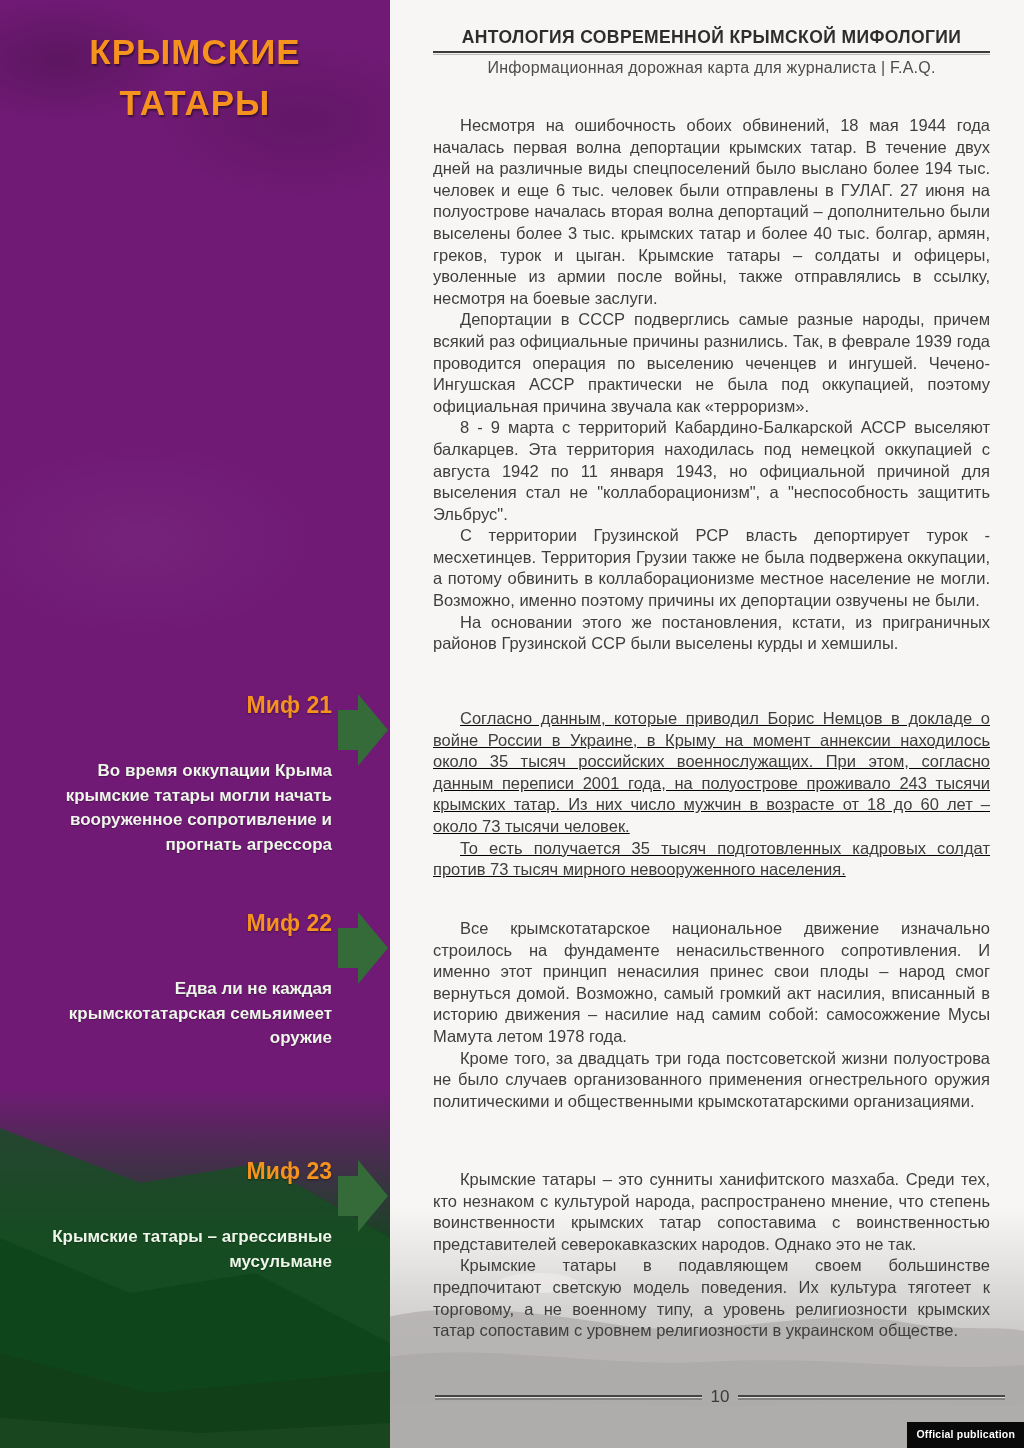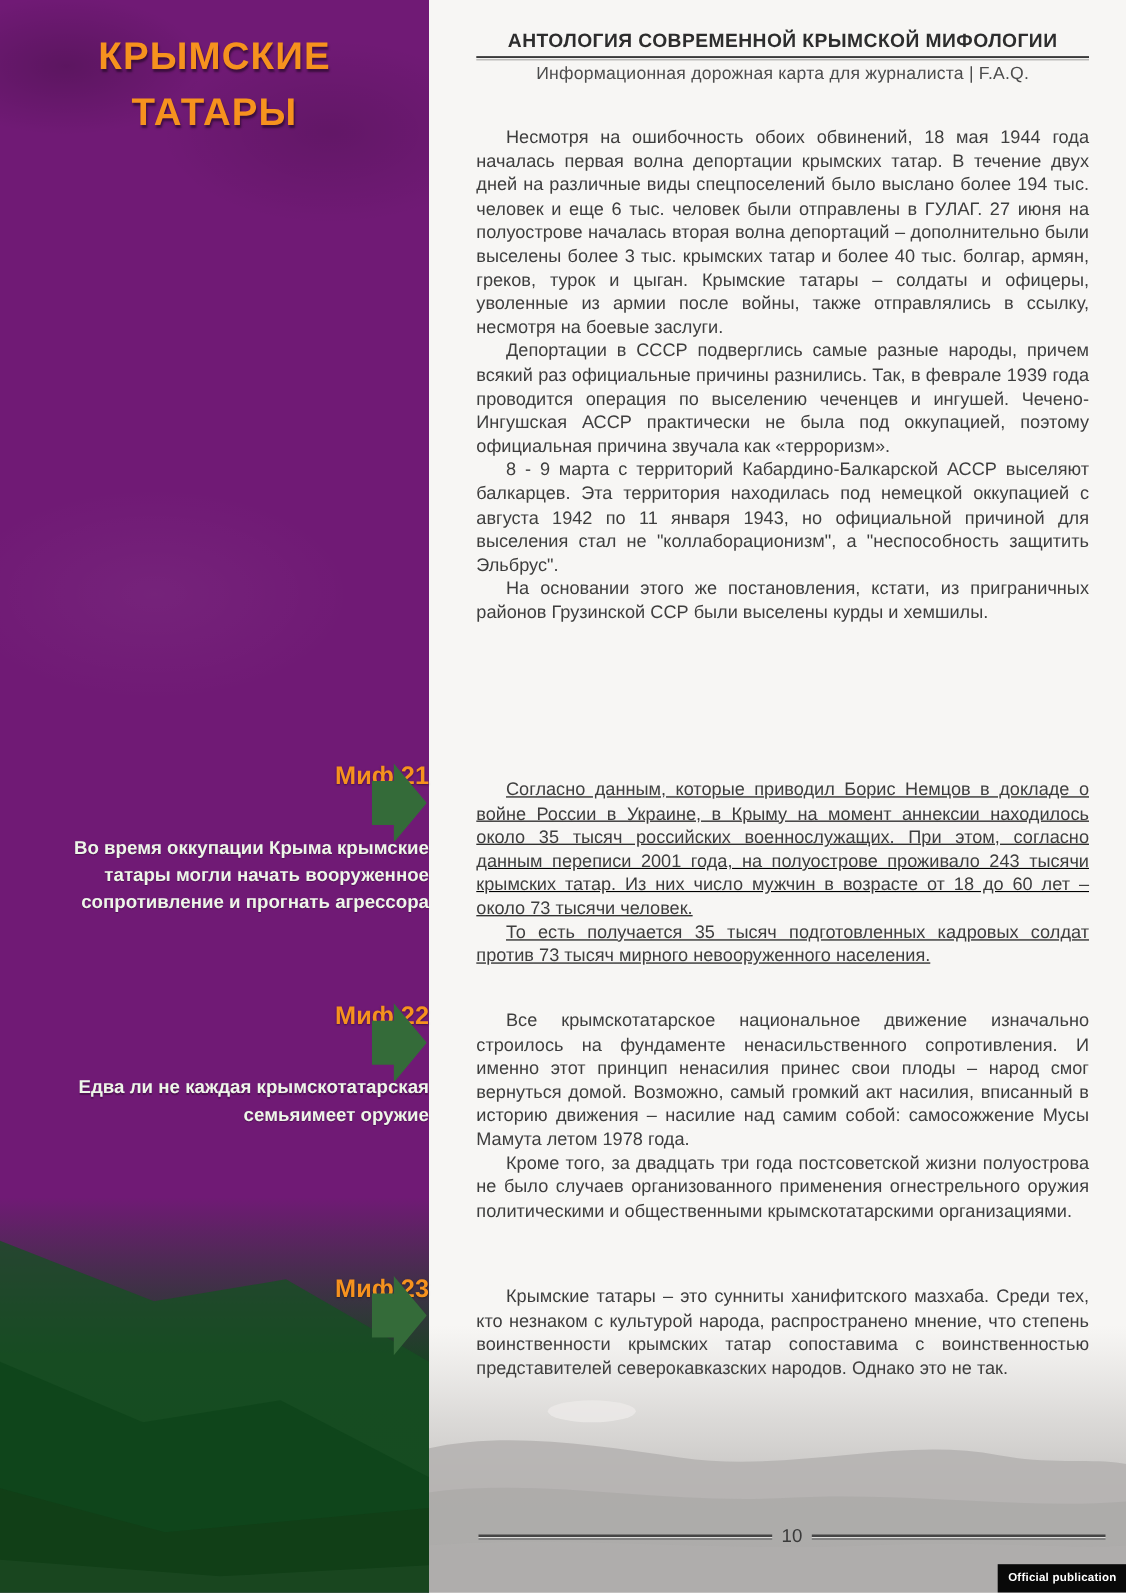--- a/index.html
+++ b/index.html
@@ -21,21 +21,21 @@
       radial-gradient(260px 140px at 140px 540px, rgba(255,255,255,0.04), transparent 70%);
   }
   .sidebar-title{
     position:relative;margin:0;padding:26px 28px 0;
     font-size:35px;line-height:51px;font-weight:bold;letter-spacing:1px;
     color:#f6921e;text-align:center;
     text-shadow:1px 2px 2px rgba(0,0,0,0.45);
   }
   .myth{
     position:absolute;left:0;width:390px;box-sizing:border-box;
-    text-align:right;z-index:3;
+    padding-right:58px;text-align:right;z-index:3;
   }
   .myth-21{top:692px;}
   .myth-22{top:910px;}
   .myth-23{top:1158px;}
   .myth-label{
     font-size:23px;font-weight:bold;color:#f6921e;margin-bottom:5px;
     text-shadow:0 1px 2px rgba(0,0,0,0.4);
   }
   .myth-text{
     font-size:17px;font-weight:bold;color:#eef6e9;line-height:24.5px;
@@ -138,52 +138,55 @@
     <div class="myth myth-22">
       <div class="myth-label">Миф 22</div>
       <div class="myth-text">Едва ли не каждая крымскотатарская семьяимеет оружие</div>
       <svg class="myth-arrow" viewBox="0 0 50 76">
         <polygon points="0,18 20,18 20,2 50,38 20,74 20,58 0,58" fill="#346b39"></polygon>
       </svg>
     </div>
 
     <div class="myth myth-23">
       <div class="myth-label">Миф 23</div>
+      <div class="myth-text">Крымские татары – агрессивные мусульмане</div>
       <svg class="myth-arrow" viewBox="0 0 50 76">
         <polygon points="0,18 20,18 20,2 50,38 20,74 20,58 0,58" fill="#346b39"></polygon>
       </svg>
     </div>
   </aside>
 
   <main class="main">
     <header class="hdr">
       <div class="hdr-title">АНТОЛОГИЯ СОВРЕМЕННОЙ КРЫМСКОЙ МИФОЛОГИИ</div>
       <div class="hdr-rule"></div>
       <div class="hdr-subtitle">Информационная дорожная карта для журналиста | F.A.Q.</div>
     </header>
 
     <section class="sec sec-intro">
       <p>Несмотря на ошибочность обоих обвинений, 18 мая 1944 года началась первая волна депортации крымских татар. В течение двух дней на различные виды спецпоселений было выслано более 194 тыс. человек и еще 6 тыс. человек были отправлены в ГУЛАГ. 27 июня на полуострове началась вторая волна депортаций – дополнительно были выселены более 3 тыс. крымских татар и более 40 тыс. болгар, армян, греков, турок и цыган. Крымские татары – солдаты и офицеры, уволенные из армии после войны, также отправлялись в ссылку, несмотря на боевые заслуги.</p>
       <p>Депортации в СССР подверглись самые разные народы, причем всякий раз официальные причины разнились. Так, в феврале 1939 года проводится операция по выселению чеченцев и ингушей. Чечено-Ингушская АССР практически не была под оккупацией, поэтому официальная причина звучала как «терроризм».</p>
       <p>8 - 9 марта с территорий Кабардино-Балкарской АССР выселяют балкарцев. Эта территория находилась под немецкой оккупацией с августа 1942 по 11 января 1943, но официальной причиной для выселения стал не "коллаборационизм", а "неспособность защитить Эльбрус".</p>
+      <p>С территории Грузинской РСР власть депортирует турок - месхетинцев. Территория Грузии также не была подвержена оккупации, а потому обвинить в коллаборационизме местное население не могли. Возможно, именно поэтому причины их депортации озвучены не были.</p>
       <p>На основании этого же постановления, кстати, из приграничных районов Грузинской ССР были выселены курды и хемшилы.</p>
     </section>
 
     <section class="sec sec-m21">
       <p>Согласно данным, которые приводил Борис Немцов в докладе о войне России в Украине, в Крыму на момент аннексии находилось около 35 тысяч российских военнослужащих. При этом, согласно данным переписи 2001 года, на полуострове проживало 243 тысячи крымских татар. Из них число мужчин в возрасте от 18 до 60 лет – около 73 тысячи человек.</p>
       <p>То есть получается 35 тысяч подготовленных кадровых солдат против 73 тысяч мирного невооруженного населения.</p>
     </section>
 
     <section class="sec sec-m22">
       <p>Все крымскотатарское национальное движение изначально строилось на фундаменте ненасильственного сопротивления. И именно этот принцип ненасилия принес свои плоды – народ смог вернуться домой. Возможно, самый громкий акт насилия, вписанный в историю движения – насилие над самим собой: самосожжение Мусы Мамута летом 1978 года.</p>
       <p>Кроме того, за двадцать три года постсоветской жизни полуострова не было случаев организованного применения огнестрельного оружия политическими и общественными крымскотатарскими организациями.</p>
     </section>
 
     <section class="sec sec-m23">
       <p>Крымские татары – это сунниты ханифитского мазхаба. Среди тех, кто незнаком с культурой народа, распространено мнение, что степень воинственности крымских татар сопоставима с воинственностью представителей северокавказских народов. Однако это не так.</p>
+      <p>Крымские татары в подавляющем своем большинстве предпочитают светскую модель поведения. Их культура тяготеет к торговому, а не военному типу, а уровень религиозности крымских татар сопоставим с уровнем религиозности в украинском обществе.</p>
     </section>
   </main>
 
   <div class="footer">
     <div class="f-rule"></div>
     <div class="page-num">10</div>
     <div class="f-rule"></div>
   </div>
 
   <div class="badge">Official publication</div>

